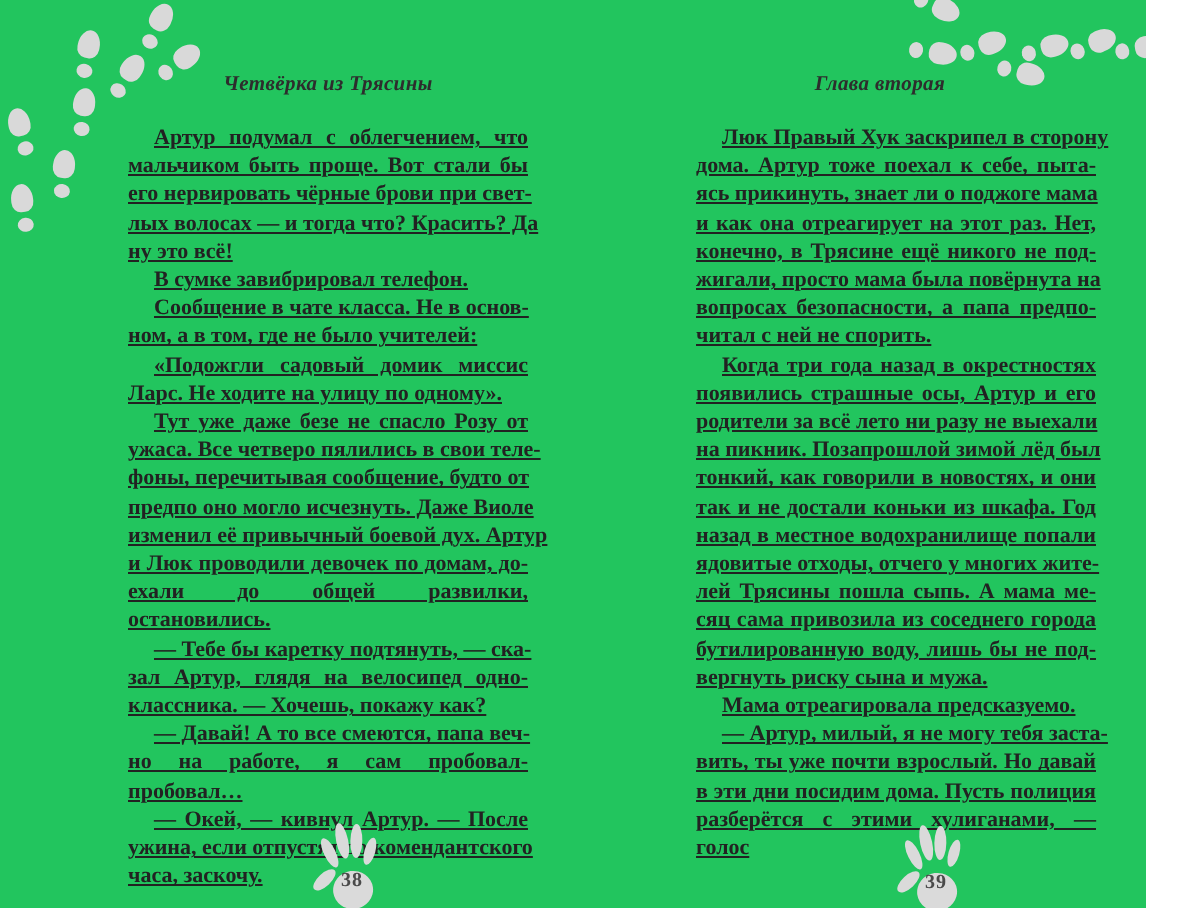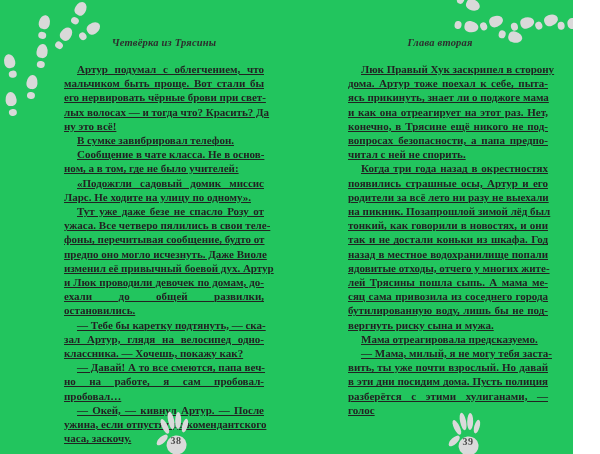--- a/index.html
+++ b/index.html
@@ -157,20 +157,21 @@
         <div class="line">часа, заскочу.</div>
       </div>
     </div>
   <div class="text-column" id="column-right">
       <div class="para">
         <div class="line">Люк Правый Хук заскрипел в сторону</div>
         <div class="line">дома. Артур тоже поехал к себе, пыта-</div>
         <div class="line">ясь прикинуть, знает ли о поджоге мама</div>
         <div class="line">и как она отреагирует на этот раз. Нет,</div>
         <div class="line">конечно, в Трясине ещё никого не под-</div>
+        <div class="line">жигали, просто мама была повёрнута на</div>
         <div class="line">вопросах безопасности, а папа предпо-</div>
         <div class="line">читал с ней не спорить.</div>
       </div>
       <div class="para">
         <div class="line">Когда три года назад в окрестностях</div>
         <div class="line">появились страшные осы, Артур и его</div>
         <div class="line">родители за всё лето ни разу не выехали</div>
         <div class="line">на пикник. Позапрошлой зимой лёд был</div>
         <div class="line">тонкий, как говорили в новостях, и они</div>
         <div class="line">так и не достали коньки из шкафа. Год</div>
@@ -178,21 +179,21 @@
         <div class="line">ядовитые отходы, отчего у многих жите-</div>
         <div class="line">лей Трясины пошла сыпь. А мама ме-</div>
         <div class="line">сяц сама привозила из соседнего города</div>
         <div class="line">бутилированную воду, лишь бы не под-</div>
         <div class="line">вергнуть риску сына и мужа.</div>
       </div>
       <div class="para">
         <div class="line">Мама отреагировала предсказуемо.</div>
       </div>
       <div class="para">
-        <div class="line">— Мама, милый, я не могу тебя заста-</div>
+        <div class="line">— Артур, милый, я не могу тебя заста-</div>
         <div class="line">вить, ты уже почти взрослый. Но давай</div>
         <div class="line">в эти дни посидим дома. Пусть полиция</div>
         <div class="line">разберётся с этими хулиганами, — голос</div>
       </div>
     </div>
 
   <div class="hand-wrap" id="hand-left">
     <svg width="44" height="48" viewBox="0 0 44 48">
       <g fill="#dadada" transform="rotate(-8 22 30)">
         <ellipse cx="22" cy="34" rx="10" ry="9.5"></ellipse>

